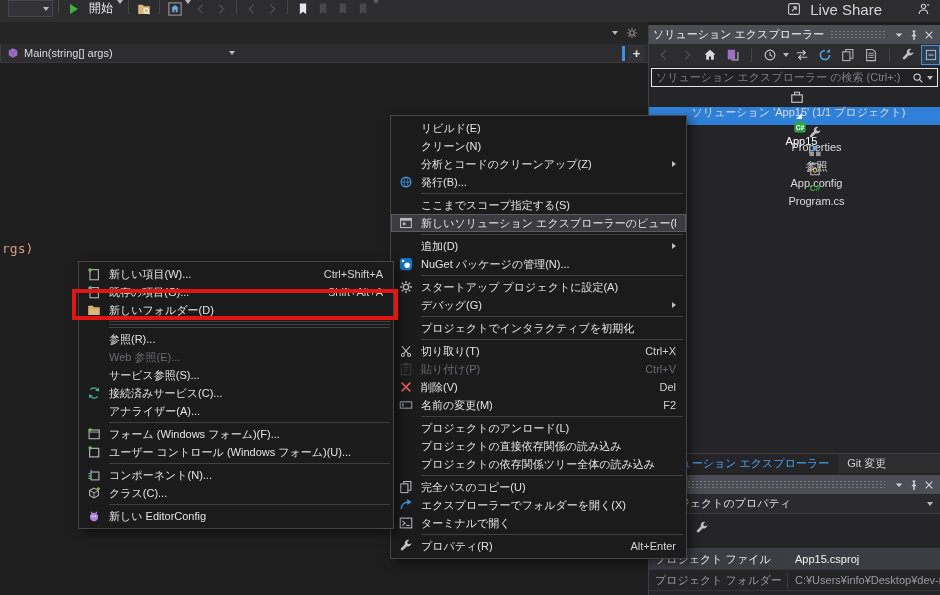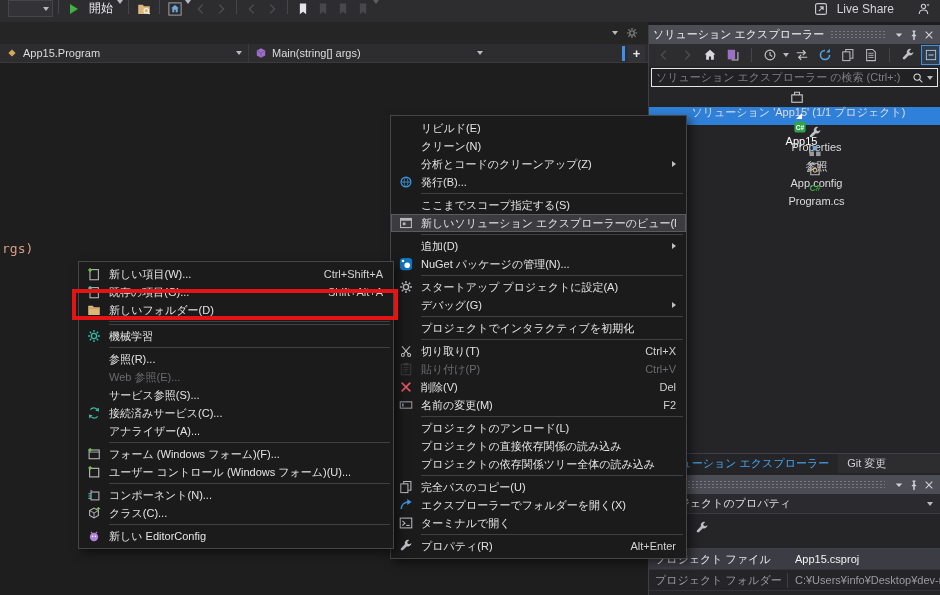--- a/index.html
+++ b/index.html
@@ -14,21 +14,21 @@
             align-items:center;justify-content:flex-end;padding-right:3px;}
   .tb-sep{width:1px;height:14px;background:#46464a;margin:0 5px;flex:0 0 1px;}
   .tb-ic{width:20px;height:18px;display:flex;align-items:center;justify-content:center;flex:0 0 auto;}
   .faded{opacity:.35;}
   .chev-down{width:0;height:0;border-left:3.5px solid transparent;border-right:3.5px solid transparent;
              border-top:4px solid #b9b9bf;}
   .play-tri{width:0;height:0;border-top:5px solid transparent;border-bottom:5px solid transparent;
             border-left:8px solid #3fb33f;}
   .start-label{color:#ececf0;font-size:12px;margin:0 4px 0 5px;}
   .tb-right{margin-left:auto;display:flex;align-items:center;gap:6px;}
-  .live-share-label{color:#d4d4da;font-size:12px;margin-right:14px;}
+  .live-share-label{color:#d4d4da;font-size:15px;margin-right:26px;}
 
   
   .tabwell{position:absolute;left:0;top:22px;width:648px;height:22px;background:#252526;
            display:flex;align-items:center;justify-content:flex-end;padding-right:10px;box-sizing:border-box;gap:8px;}
 
   
   .breadcrumb{position:absolute;left:0;top:44px;width:648px;height:19px;background:#2d2d30;
               border-bottom:1px solid #3a3a3e;display:flex;align-items:center;box-sizing:border-box;color:#dcdcdc;}
   .bc-seg{display:flex;align-items:center;height:100%;box-sizing:border-box;padding:0 6px;}
   .bc-seg .lbl{margin:0 6px 0 5px;white-space:nowrap;overflow:hidden;}
@@ -220,29 +220,20 @@
         <svg width="12" height="12" viewBox="0 0 16 16">
           <circle cx="8" cy="8" r="3" fill="none" stroke="#8a8a8e" stroke-width="1.6"></circle>
           <g stroke="#8a8a8e" stroke-width="1.6">
             <path d="M8 1.2v2.4M8 12.4v2.4M1.2 8h2.4M12.4 8h2.4M3.2 3.2l1.7 1.7M11.1 11.1l1.7 1.7M12.8 3.2l-1.7 1.7M4.9 11.1l-1.7 1.7"></path>
           </g>
         </svg>
       </span>
   </div>
 
   <div class="breadcrumb">
-    <div class="bc-seg" style="width:248px;">
-      <span>
-          <svg width="12" height="12" viewBox="0 0 16 16">
-            <rect x="4.6" y="4.6" width="6.8" height="6.8" transform="rotate(45 8 8)" fill="#d8a85c"></rect>
-          </svg>
-        </span>
-      <span class="lbl">App15.Program</span>
-      <span class="chev-down" style="margin-left:auto;"></span>
-    </div>
     <div class="bc-div"></div>
     <div class="bc-seg" style="width:240px;">
       <span>
           <svg width="12" height="12" viewBox="0 0 16 16">
             <path d="M8 1.6l5.6 3.2v6.4L8 14.4 2.4 11.2V4.8z" fill="#9b6fc3"></path>
             <path d="M2.4 4.8L8 8l5.6-3.2M8 8v6.4" stroke="#7a50a0" fill="none"></path>
           </svg>
         </span>
       <span class="lbl">Main(string[] args)</span>
       <span class="chev-down" style="margin-left:auto;"></span>
@@ -679,31 +670,20 @@
           <span class="mi-icon">
             <svg width="14" height="14" viewBox="0 0 16 16">
               <path d="M1.4 3h5.2l1.4 1.8h6.6V13.6H1.4z" fill="#dcb67a"></path>
               <path d="M1.4 6h13.2" stroke="#c09c5f" stroke-width="1"></path>
             </svg>
           </span>
           <span class="mi-label">新しいフォルダー(D)</span>
         </div>
         <div class="menu-sep"></div>
         <div class="menu-sep"></div>
-        <div class="menu-item">
-          <span class="mi-icon">
-            <svg width="14" height="14" viewBox="0 0 16 16">
-              <circle cx="8" cy="8" r="3" fill="none" stroke="#2fb7a4" stroke-width="1.6"></circle>
-              <g stroke="#2fb7a4" stroke-width="1.6">
-                <path d="M8 1.2v2.4M8 12.4v2.4M1.2 8h2.4M12.4 8h2.4M3.2 3.2l1.7 1.7M11.1 11.1l1.7 1.7M12.8 3.2l-1.7 1.7M4.9 11.1l-1.7 1.7"></path>
-              </g>
-            </svg>
-          </span>
-          <span class="mi-label">機械学習</span>
-        </div>
         <div class="menu-sep"></div>
         <div class="menu-item">
           <span class="mi-icon"></span>
           <span class="mi-label">参照(R)...</span>
         </div>
         <div class="menu-item disabled">
           <span class="mi-icon"></span>
           <span class="mi-label">Web 参照(E)...</span>
         </div>
         <div class="menu-item">

